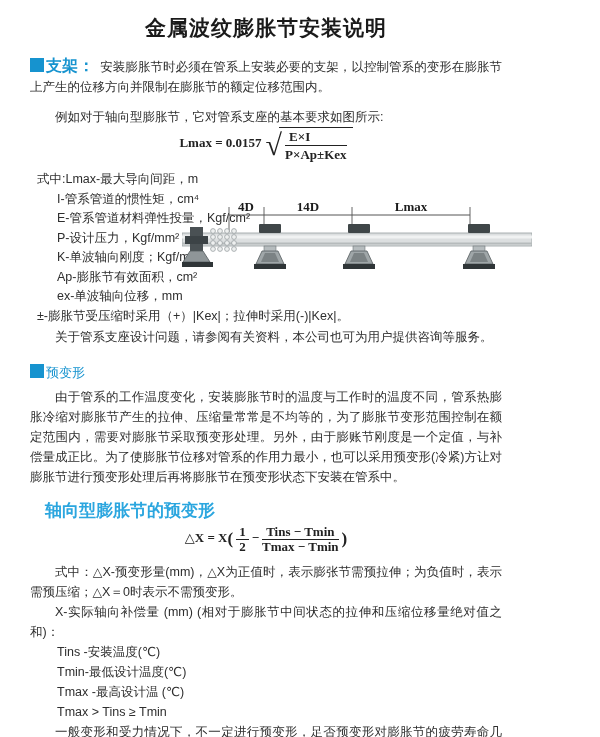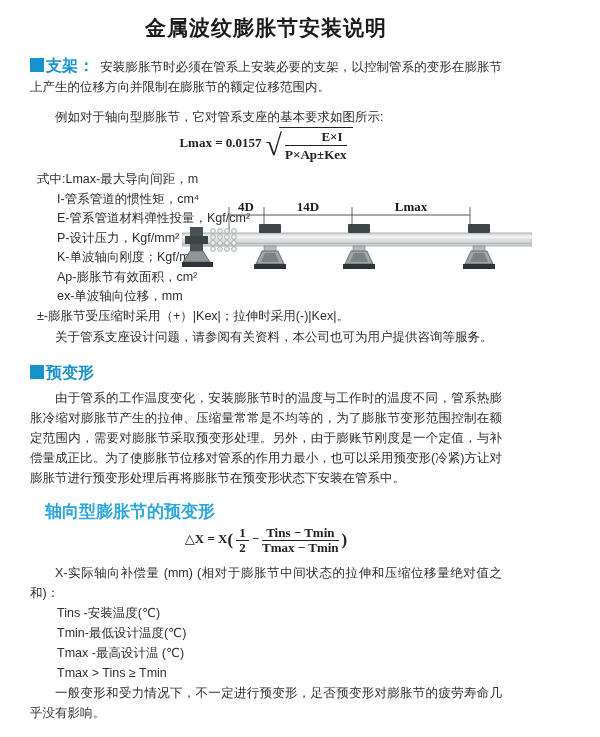--- a/index.html
+++ b/index.html
@@ -8,30 +8,30 @@
     font-family:"Liberation Sans","DejaVu Sans",sans-serif;
     color:#2e2e2e;font-size:12.5px;line-height:20px;
   }
   .doc-title{
     margin:14px 0 10px 0;text-align:center;font-size:21px;line-height:28px;
     font-weight:bold;color:#1a1a1a;letter-spacing:1px;
   }
   .sec-head-inline{white-space:nowrap;}
   .blue{color:#1693cf;}
   .sq{display:inline-block;width:14px;height:14px;background:#1693cf;margin-right:2px;vertical-align:-1px;}
-  .sec-head-lg{font-size:16px;font-weight:bold;}
+  .sec-head-lg{font-size:13px;font-weight:normal;}
   .para{margin:0 30px;text-align:justify;}
   .indent{text-indent:2em;}
   .support-lead{margin:14px 30px 10px 30px;text-align:justify;}
   .support-lead .lead-head{font-size:16px;font-weight:bold;margin-right:6px;}
   
   .formula-line{text-align:center;margin:0 0 8px 0;}
   .math{font-family:"Liberation Serif","DejaVu Serif",serif;font-weight:bold;color:#222;font-size:13px;}
   .radical{display:inline-block;font-size:30px;font-weight:normal;vertical-align:middle;line-height:30px;margin:0 -3px 0 4px;}
-  .frac-rad{display:inline-block;vertical-align:middle;text-align:right;border-top:1.6px solid #222;padding:1px 6px 0 6px;}
+  .frac-rad{display:inline-block;vertical-align:middle;text-align:left;border-top:1.6px solid #222;padding:1px 6px 0 6px;}
   .frac-rad .num{display:block;border-bottom:1.3px solid #222;padding:0 4px 1px 4px;line-height:15px;}
   .frac-rad .den{display:block;padding-top:1px;line-height:15px;}
   .sfrac{display:inline-block;vertical-align:middle;text-align:center;margin:0 3px;}
   .sfrac .num{display:block;border-bottom:1.3px solid #222;padding:0 3px 0 3px;line-height:14px;}
   .sfrac .den{display:block;line-height:14px;}
   .paren{font-size:17px;vertical-align:-2px;}
   
   .defs-wrapper{position:relative;margin-top:4px;}
   .defs{margin:0;padding:0;list-style:none;}
   .defs li{margin-left:57px;line-height:19.5px;}
@@ -133,20 +133,21 @@
 
   <div class="sec2-head">
     <span class="sq"></span><span class="blue sec-head-lg">预变形</span>
   </div>
   <p class="para indent">由于管系的工作温度变化，安装膨胀节时的温度与工作时的温度不同，管系热膨胀冷缩对膨胀节产生的拉伸、压缩量常常是不均等的，为了膨胀节变形范围控制在额定范围内，需要对膨胀节采取预变形处理。另外，由于膨账节刚度是一个定值，与补偿量成正比。为了使膨胀节位移对管系的作用力最小，也可以采用预变形(冷紧)方让对膨胀节进行预变形处理后再将膨胀节在预变形状态下安装在管系中。</p>
 
   <div class="sub-head axial">轴向型膨胀节的预变形</div>
   <div class="formula-line math">
     <span>△X = X</span><span class="paren">(</span><span class="sfrac"><span class="num">1</span><span class="den">2</span></span><span>−</span><span class="sfrac"><span class="num">Tins − Tmin</span><span class="den">Tmax − Tmin</span></span><span class="paren">)</span>
   </div>
+  <p class="para indent">式中：△X-预变形量(mm)，△X为正值时，表示膨张节需预拉伸；为负值时，表示需预压缩；△X＝0时表示不需预变形。</p>
   <p class="para indent">X-实际轴向补偿量 (mm) (相对于膨胀节中间状态的拉伸和压缩位移量绝对值之和)：</p>
   <div class="plain-line">Tins -安装温度(℃)</div>
   <div class="plain-line">Tmin-最低设计温度(℃)</div>
   <div class="plain-line">Tmax -最高设计温  (℃)</div>
   <div class="plain-line">Tmax &gt; Tins ≥ Tmin</div>
   <p class="para indent">一般变形和受力情况下，不一定进行预变形，足否预变形对膨胀节的疲劳寿命几乎没有影响。</p>
 
 </div>
 
 </body></html>

